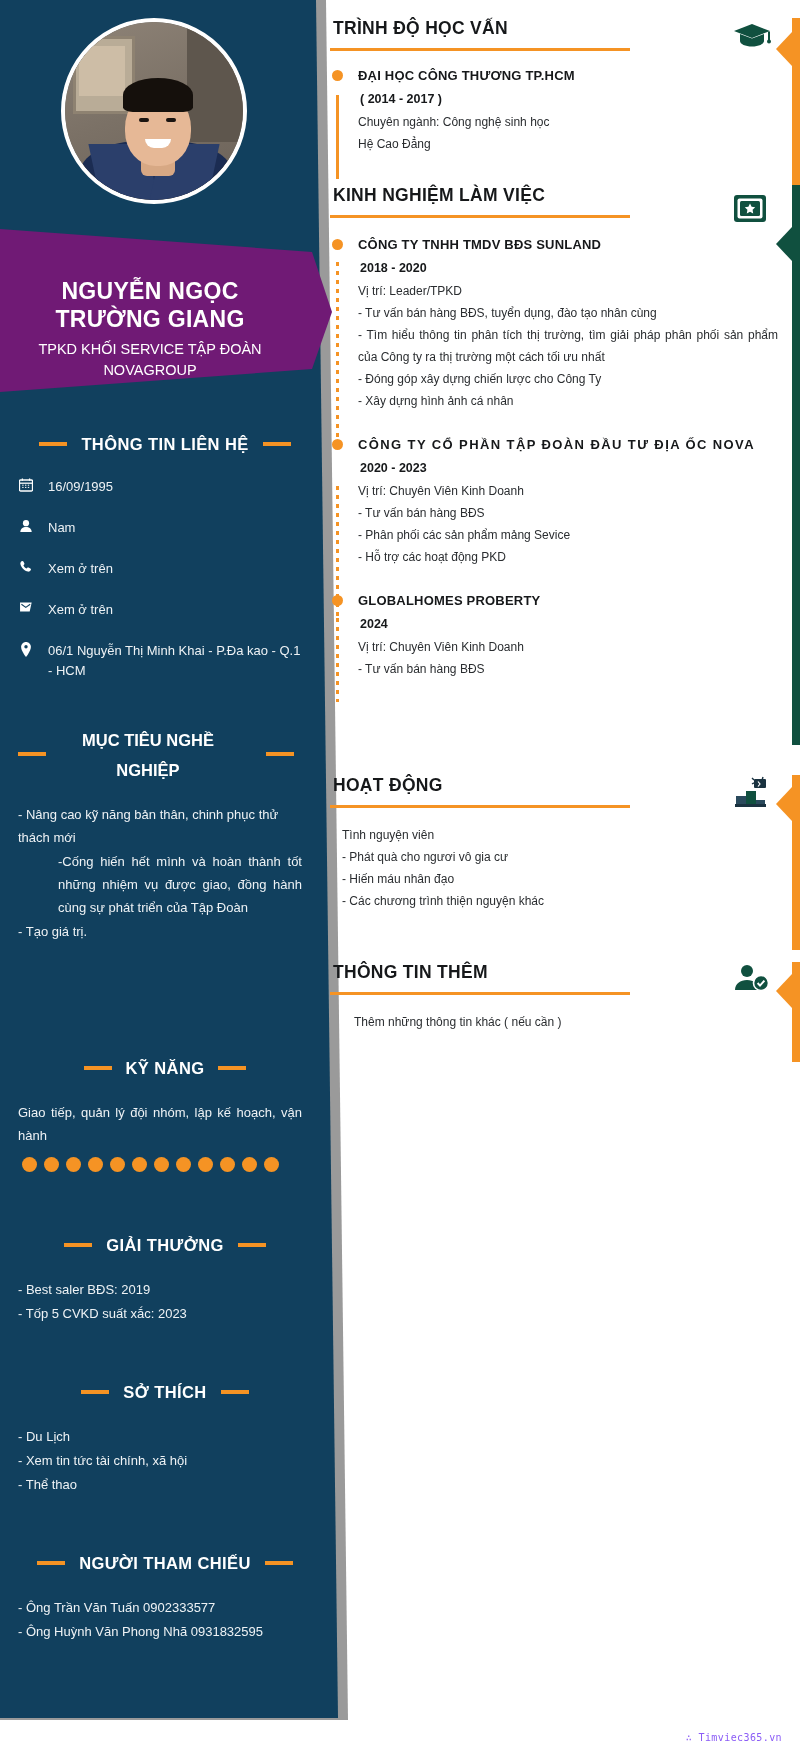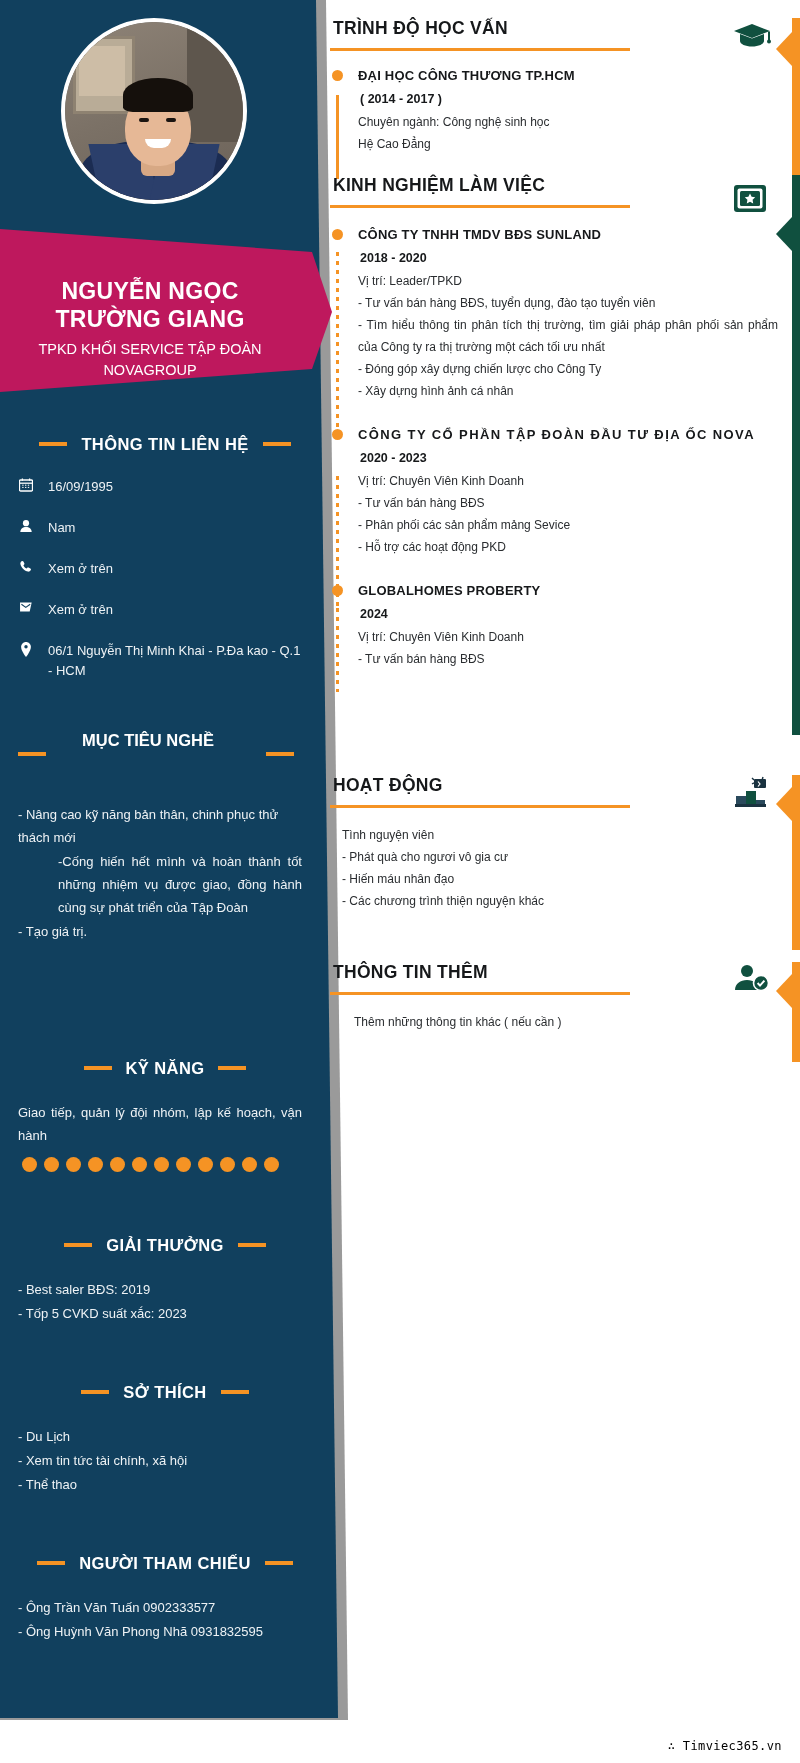--- a/index.html
+++ b/index.html
@@ -60,21 +60,21 @@
   .ph-hair   { position:absolute; bottom:88px; left:58px; width:70px; height:34px; background:#15100c; border-radius:50% 50% 14% 14%; }
   .ph-eyeL   { position:absolute; bottom:78px; left:74px; width:10px; height:4px; background:#1b1410; border-radius:2px; }
   .ph-eyeR   { position:absolute; bottom:78px; left:101px; width:10px; height:4px; background:#1b1410; border-radius:2px; }
   .ph-mouth  { position:absolute; bottom:52px; left:80px; width:26px; height:9px; background:#ffffff; border-radius:0 0 12px 12px; }
 
   
   .name-banner {
     position: absolute;
     top: 229px; left: 0;
     width: 332px; height: 163px;
-    background: #be185d;
+    background: #701a75;
     clip-path: polygon(0 0, 312px 23px, 332px 83px, 312px 140px, 0 163px);
     z-index: 5;
   }
   .name-banner .nm {
     position: absolute;
     top: 48px; left: 0; width: 300px;
     text-align: center;
     color: #ffffff;
     font-size: 23px;
     font-weight: bold;
@@ -229,23 +229,23 @@
   }
   .entry-line.just { text-align: justify; padding-right: 22px; }
   .plain-line { font-size: 12px; color: #2a2d30; line-height: 22px; }
   .sub-head {
     font-size: 12.5px; font-weight: bold; color: #16181a;
     line-height: 22px;
   }
 
   .footer {
     position: absolute;
-    right: 18px; bottom: 10px;
-    font-size: 12px;
-    color: #000000;
+    right: 18px; bottom: 20px;
+    font-size: 10px;
+    color: #8b5cf6;
     font-family: "DejaVu Sans Mono", monospace;
     letter-spacing: .4px;
     z-index: 9;
   }
 </style>
 </head>
 <body>
 
 <div id="page">
 
@@ -341,20 +341,21 @@
         <span class="ct-tx">06/1 Nguyễn Thị Minh Khai - P.Đa kao - Q.1 - HCM</span>
       </div>
     </div>
 
     <div class="l-sec" style="margin-top:44px;">
       <div style="position:relative; height:64px;padding-left:12px;">
         <div style="position:absolute; left:18px; top:27px; width:28px; height:4px; background:#f59324;"></div>
         <div style="position:absolute; right:36px; top:27px; width:28px; height:4px; background:#f59324;"></div>
         <div style="position:absolute; left:0; top:0; width:296px; text-align:center; font-size:16.5px; font-weight:bold; line-height:30px; color:#fff;">
           <div>MỤC TIÊU NGHỀ</div>
+          <div>NGHIỆP</div>
         </div>
       </div>
       <div class="l-body" style="margin-top:14px;">
         <p>- Nâng cao kỹ năng bản thân, chinh phục thử thách mới</p>
         <p class="just">-Cống hiến hết mình và hoàn thành tốt những nhiệm vụ được giao, đồng hành cùng sự phát triển của Tập Đoàn</p>
         <p>- Tạo giá trị.</p>
       </div>
     </div>
 
     <div class="l-sec" style="margin-top:110px;">
@@ -438,41 +439,41 @@
       <div class="entry" style="margin-top:14px;">
         <span class="bullet"></span>
         <div class="vline" style="top:30px; height:84px;"></div>
         <div class="entry-title">ĐẠI HỌC CÔNG THƯƠNG TP.HCM</div>
         <div class="entry-date">( 2014 - 2017 )</div>
         <div class="entry-line">Chuyên ngành: Công nghệ sinh học</div>
         <div class="entry-line">Hệ Cao Đẳng</div>
       </div>
     </div>
 
-    <div class="r-sec" style="top:175px;">
+    <div class="r-sec" style="top:185px;">
       <div class="edge-bar green" style="top:0; height:560px;"></div>
       <div class="edge-notch green" style="top:42px;"></div>
       <div class="sec-icon" style="top:6px;">
         <svg width="38" height="34" viewBox="0 0 38 34">
           <rect x="2" y="4" width="32" height="27" rx="3" fill="#10503f"></rect>
           <rect x="5.5" y="7.5" width="25" height="20" rx="2" fill="#ffffff"></rect>
           <rect x="8" y="10" width="20" height="15" rx="1.5" fill="#10503f"></rect>
           <path d="M18 12.5l1.6 3.3 3.6.5-2.6 2.5.6 3.6-3.2-1.7-3.2 1.7.6-3.6-2.6-2.5 3.6-.5z" fill="#ffffff"></path>
         </svg>
       </div>
       <div class="r-title">KINH NGHIỆM LÀM VIỆC</div>
       <div class="r-rule"></div>
 
       <div class="entry" style="margin-top:16px;">
         <span class="bullet"></span>
         <div class="vdots" style="top:28px; height:184px;"></div>
         <div class="entry-title">CÔNG TY TNHH TMDV BĐS SUNLAND</div>
         <div class="entry-date">2018 - 2020</div>
         <div class="entry-line">Vị trí: Leader/TPKD</div>
-        <div class="entry-line">- Tư vấn bán hàng BĐS, tuyển dụng, đào tạo tuyển viên</div>
+        <div class="entry-line">- Tư vấn bán hàng BĐS, tuyển dụng, đào tạo nhân cùng</div>
         <div class="entry-line just">- Tìm hiểu thông tin phân tích thị trường, tìm giải pháp phân phối sản phẩm của Công ty ra thị trường một cách tối ưu nhất</div>
         <div class="entry-line">- Đóng góp xây dựng chiến lược cho Công Ty</div>
         <div class="entry-line">- Xây dựng hình ảnh cá nhân</div>
       </div>
 
       <div class="entry" style="margin-top:22px;">
         <span class="bullet"></span>
         <div class="vdots" style="top:52px; height:132px;"></div>
         <div class="entry-title sp" style="padding-right:12px;">CÔNG TY CỔ PHẦN TẬP ĐOÀN ĐẦU TƯ ĐỊA ỐC NOVA</div>
         <div class="entry-date">2020 - 2023</div>

